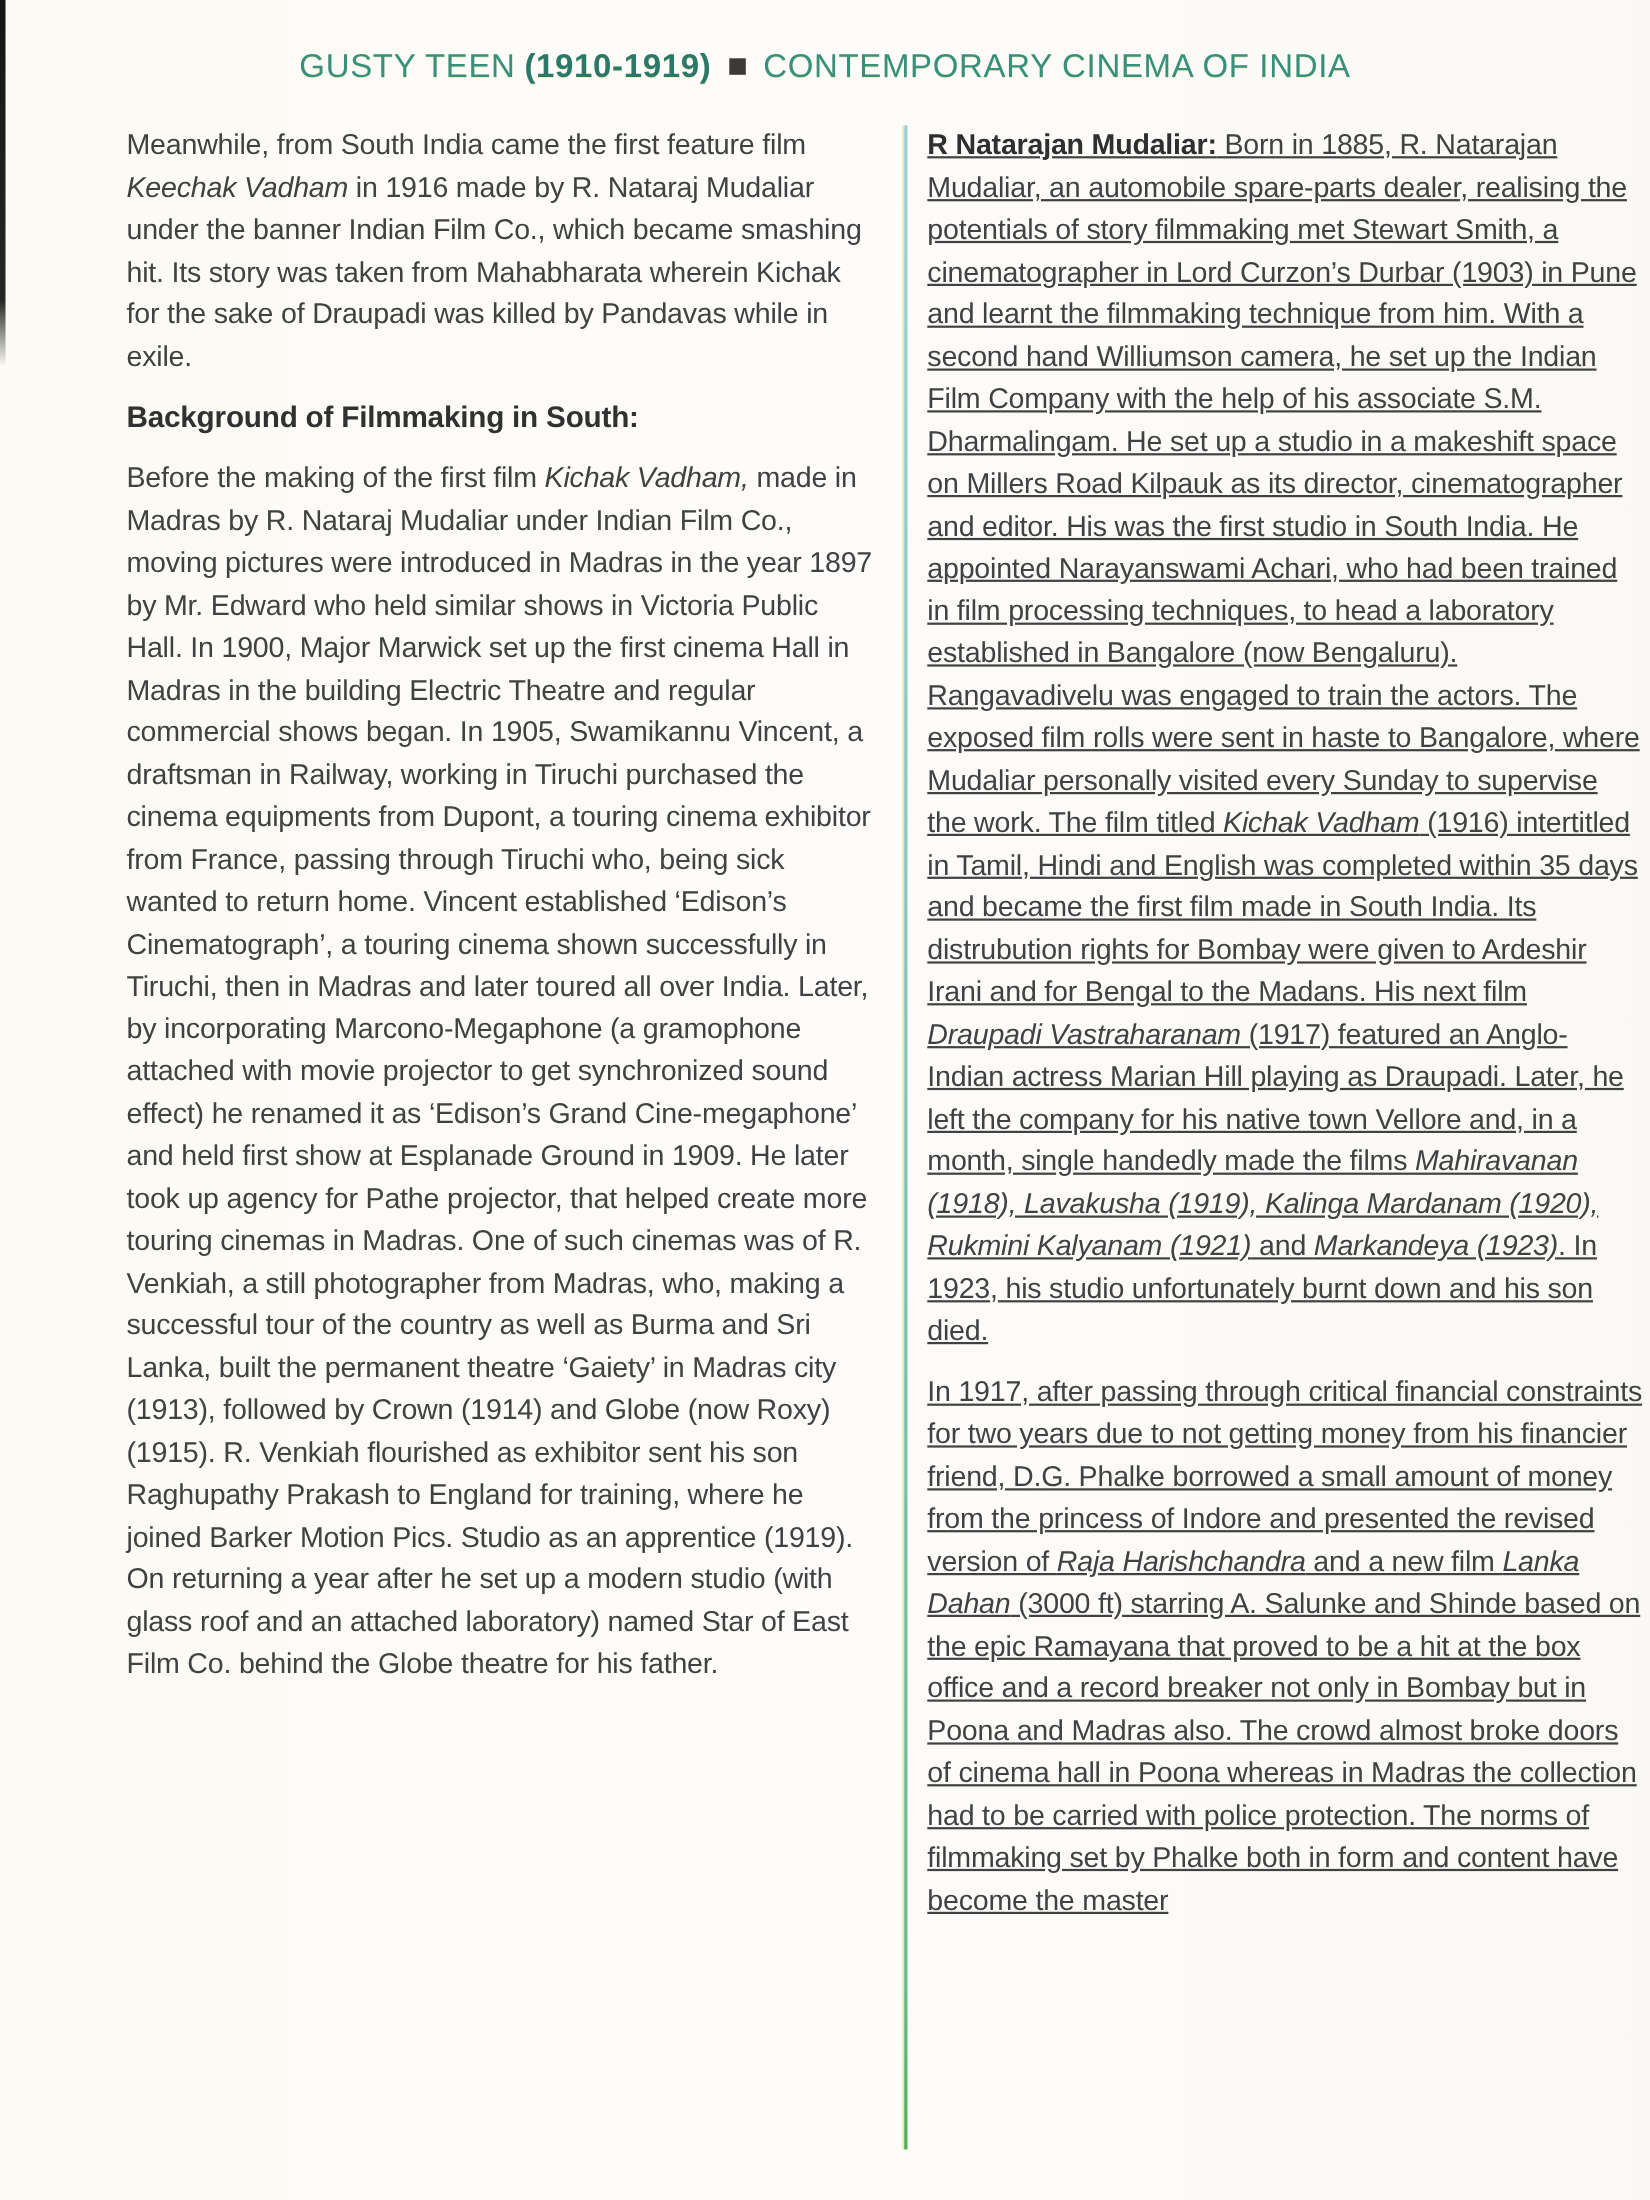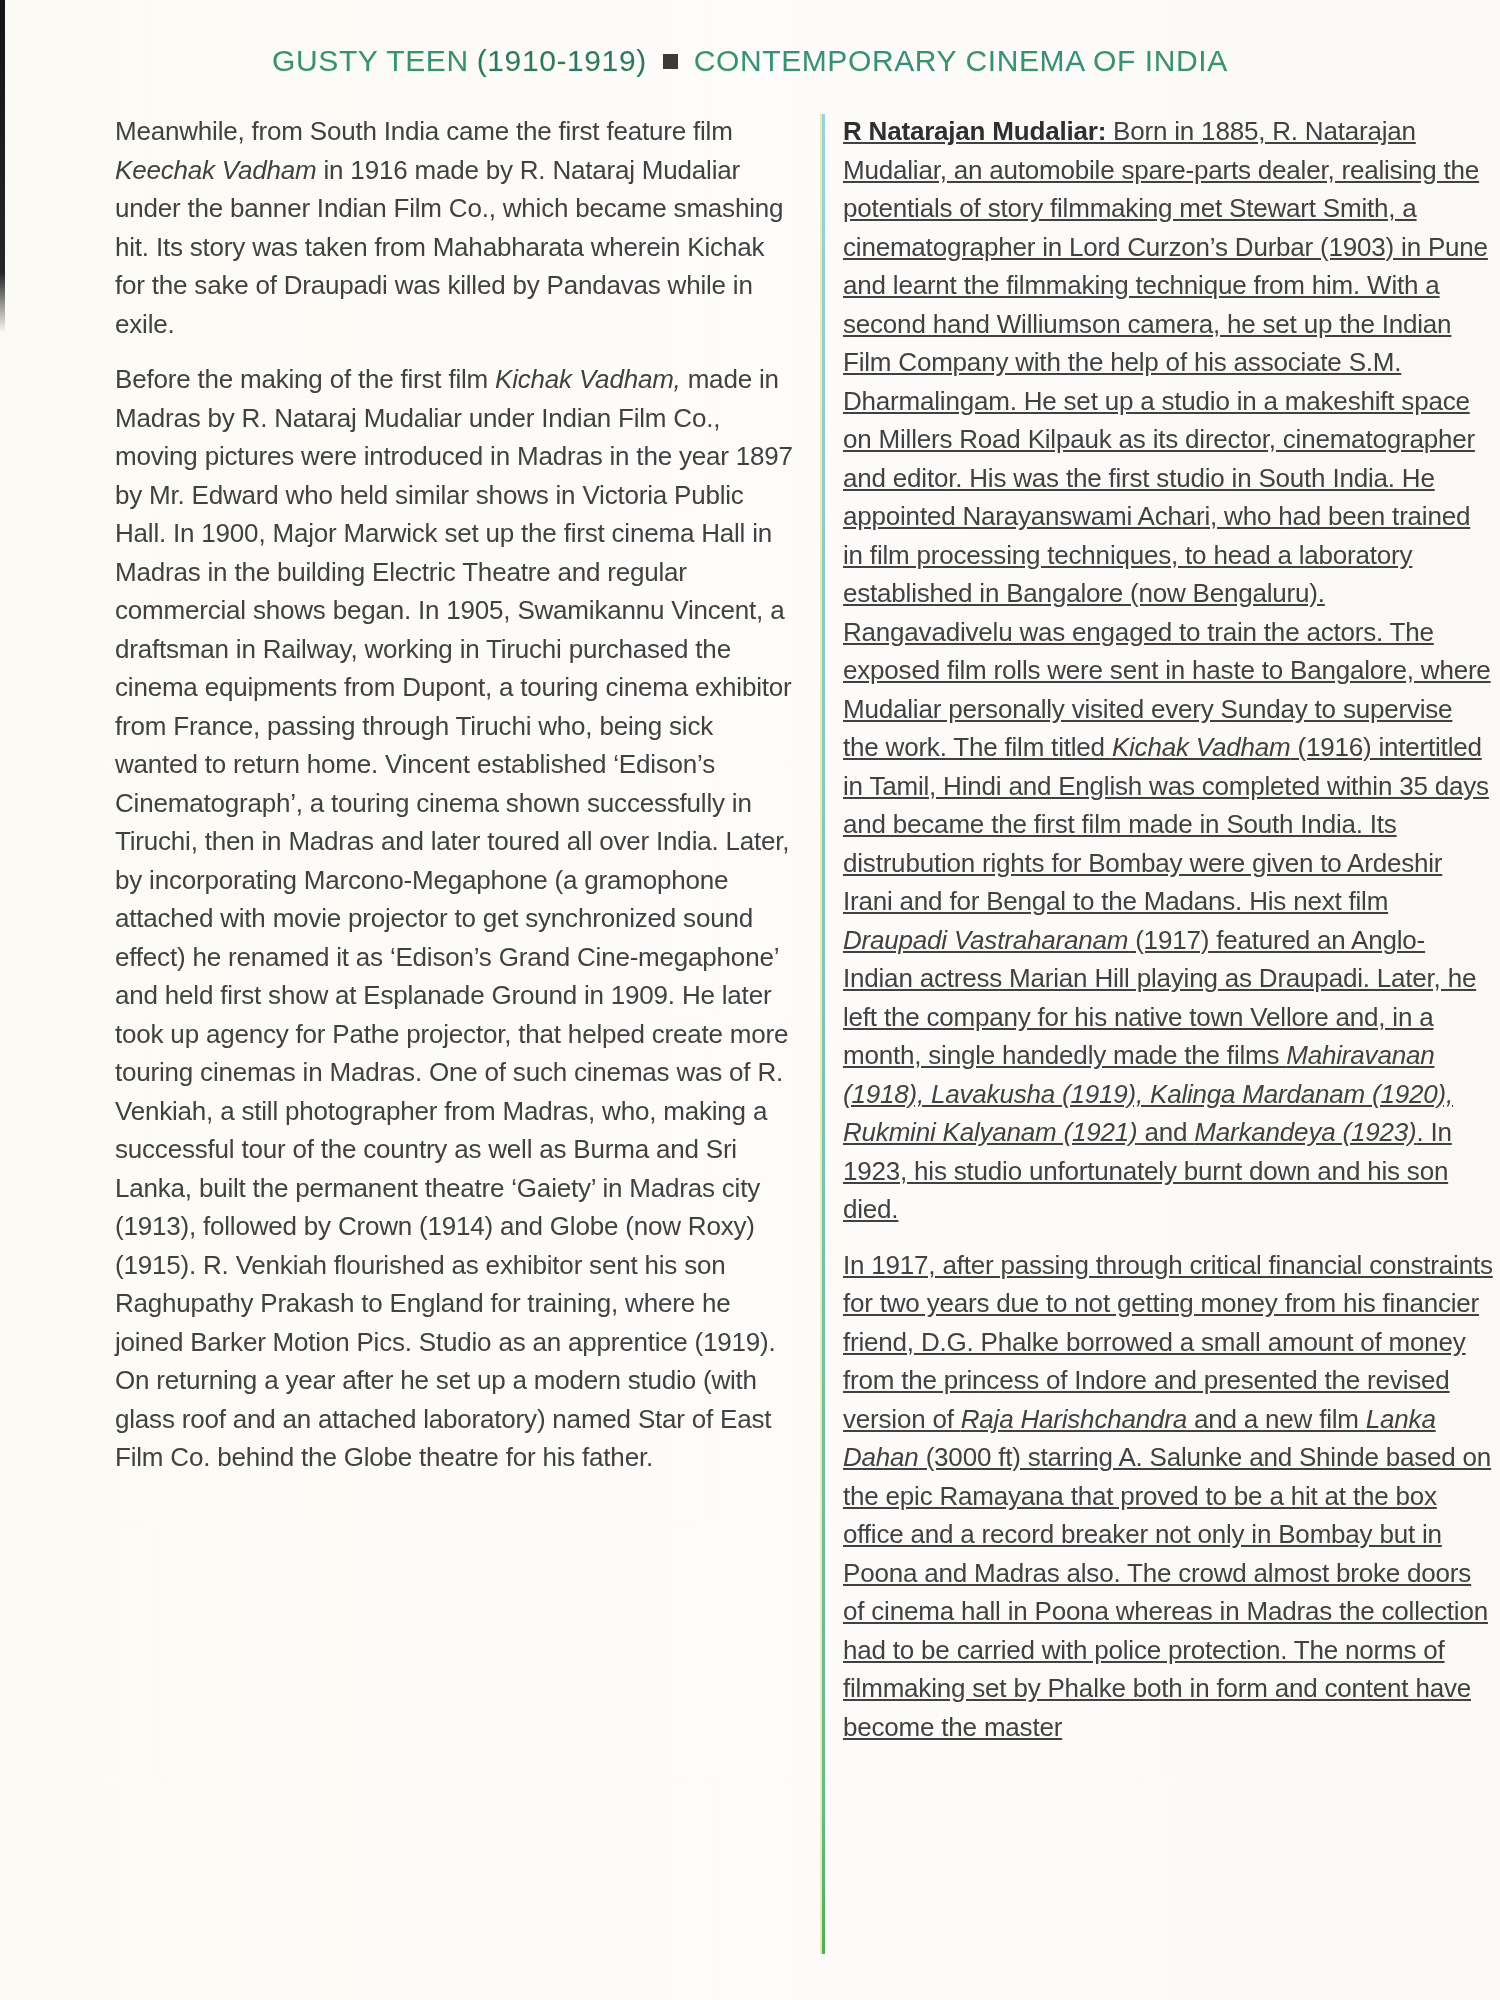--- a/index.html
+++ b/index.html
@@ -13,21 +13,21 @@
   .scan-edge {
     position:absolute; left:0; top:0; width:5px; height:333px;
     background:linear-gradient(180deg,#141414 0%,#262626 82%,rgba(38,38,38,0) 100%);
   }
   .header {
     position:absolute; top:44px; left:60px; width:1380px;
     text-align:center; white-space:nowrap;
     font-size:30px; letter-spacing:0.6px; color:#37917a;
     text-shadow:0 1px 0 rgba(210,200,70,0.25);
   }
-  .header .years { font-weight:400; color:#2a7868; margin-left:8px; }
+  .header .years { font-weight:700; color:#2a7868; margin-left:8px; }
   .header .sq {
     display:inline-block; width:15px; height:15px; background:#3b3a38;
     margin:0 16px 3px 16px; vertical-align:middle; text-shadow:none;
   }
   .col {
     position:absolute; top:112px;
     font-size:26px; line-height:38.5px; letter-spacing:-0.2px;
     text-align:left;
   }
   .col-left  { left:115px; width:678px; }
@@ -57,20 +57,21 @@
 <div class="page">
 
   <div class="scan-edge"></div>
 
   <div class="header">
     <span>GUSTY TEEN</span><span class="years">(1910-1919)</span><span class="sq"></span><span>CONTEMPORARY CINEMA OF INDIA</span>
   </div>
 
   <div class="col col-left">
     <p><span>Meanwhile, from South India came the first feature film </span><i>Keechak Vadham</i><span> in 1916 made by R. Nataraj Mudaliar under the banner Indian Film Co., which became smashing hit. Its story was taken from Mahabharata wherein Kichak for the sake of Draupadi was killed by Pandavas while in exile.</span></p>
+    <h3>Background of Filmmaking in South:</h3>
     <p><span>Before the making of the first film </span><i>Kichak Vadham,</i><span> made in Madras by R. Nataraj Mudaliar under Indian Film Co., moving pictures were introduced in Madras in the year 1897 by Mr. Edward who held similar shows in Victoria Public Hall. In 1900, Major Marwick set up the first cinema Hall in Madras in the building Electric Theatre and regular commercial shows began. In 1905, Swamikannu Vincent, a draftsman in Railway, working in Tiruchi purchased the cinema equipments from Dupont, a touring cinema exhibitor from France, passing through Tiruchi who, being sick wanted to return home. Vincent established ‘Edison’s Cinematograph’, a touring cinema shown successfully in Tiruchi, then in Madras and later toured all over India. Later, by incorporating Marcono-Megaphone (a gramophone attached with movie projector to get synchronized sound effect) he renamed it as ‘Edison’s Grand Cine-megaphone’ and held first show at Esplanade Ground in 1909. He later took up agency for Pathe projector, that helped create more touring cinemas in Madras. One of such cinemas was of R. Venkiah, a still photographer from Madras, who, making a successful tour of the country as well as Burma and Sri Lanka, built the permanent theatre ‘Gaiety’ in Madras city (1913), followed by Crown (1914) and Globe (now Roxy) (1915). R. Venkiah flourished as exhibitor sent his son Raghupathy Prakash to England for training, where he joined Barker Motion Pics. Studio as an apprentice (1919). On returning a year after he set up a modern studio (with glass roof and an attached laboratory) named Star of East Film Co. behind the Globe theatre for his father.</span></p>
   </div>
 
   <div class="divider"></div>
 
   <div class="col col-right">
     <p><b>R Natarajan Mudaliar:</b><span> Born in 1885, R. Natarajan Mudaliar, an automobile spare-parts dealer, realising the potentials of story filmmaking met Stewart Smith, a cinematographer in Lord Curzon’s Durbar (1903) in Pune and learnt the filmmaking technique from him. With a second hand Williumson camera, he set up the Indian Film Company with the help of his associate S.M. Dharmalingam. He set up a studio in a makeshift space on Millers Road Kilpauk as its director, cinematographer and editor. His was the first studio in South India. He appointed Narayanswami Achari, who had been trained in film processing techniques, to head a laboratory established in Bangalore (now Bengaluru). Rangavadivelu was engaged to train the actors. The exposed film rolls were sent in haste to Bangalore, where Mudaliar personally visited every Sunday to supervise the work. The film titled </span><i>Kichak Vadham</i><span> (1916) intertitled in Tamil, Hindi and English was completed within 35 days and became the first film made in South India. Its distrubution rights for Bombay were given to Ardeshir Irani and for Bengal to the Madans. His next film </span><i>Draupadi Vastraharanam</i><span> (1917) featured an Anglo-Indian actress Marian Hill playing as Draupadi. Later, he left the company for his native town Vellore and, in a month, single handedly made the films </span><i>Mahiravanan (1918), Lavakusha (1919), Kalinga Mardanam (1920), Rukmini Kalyanam (1921)</i><span> and </span><i>Markandeya (1923)</i><span>. In 1923, his studio unfortunately burnt down and his son died.</span></p>
     <p><span>In 1917, after passing through critical financial constraints for two years due to not getting money from his financier friend, D.G. Phalke borrowed a small amount of money from the princess of Indore and presented the revised version of </span><i>Raja Harishchandra</i><span> and a new film </span><i>Lanka Dahan</i><span> (3000 ft) starring A. Salunke and Shinde based on the epic Ramayana that proved to be a hit at the box office and a record breaker not only in Bombay but in Poona and Madras also. The crowd almost broke doors of cinema hall in Poona whereas in Madras the collection had to be carried with police protection. The norms of filmmaking set by Phalke both in form and content have become the master</span></p>
   </div>
 

